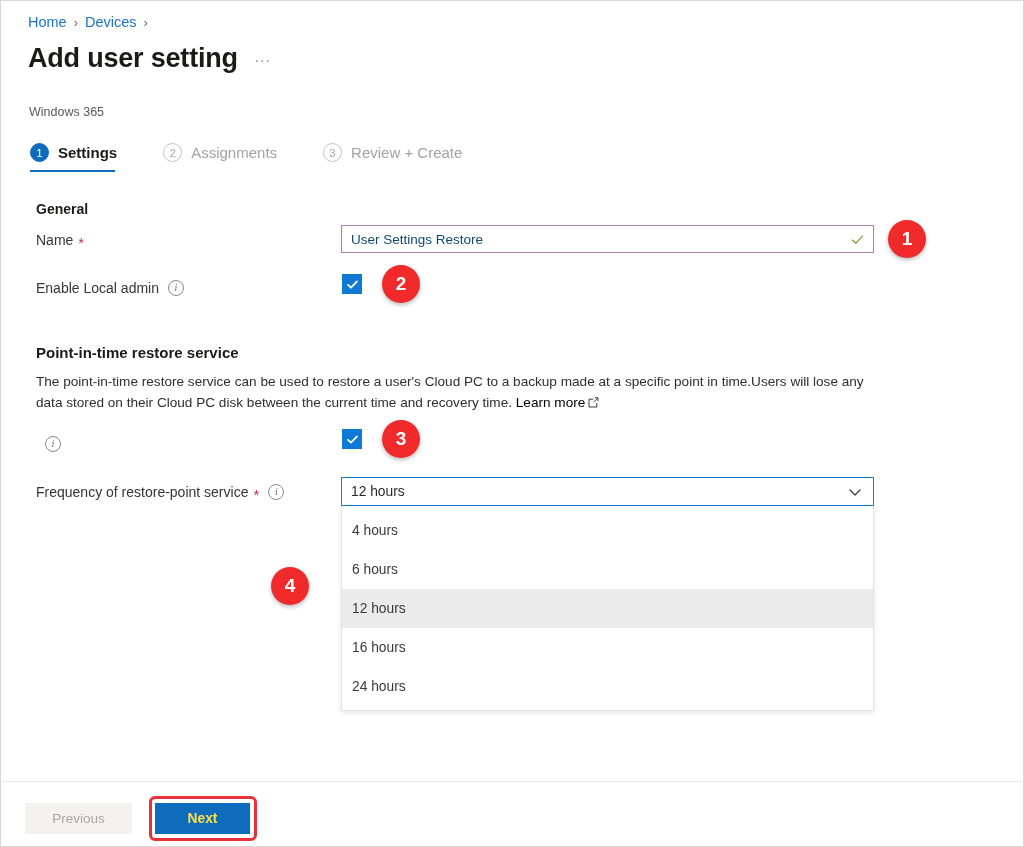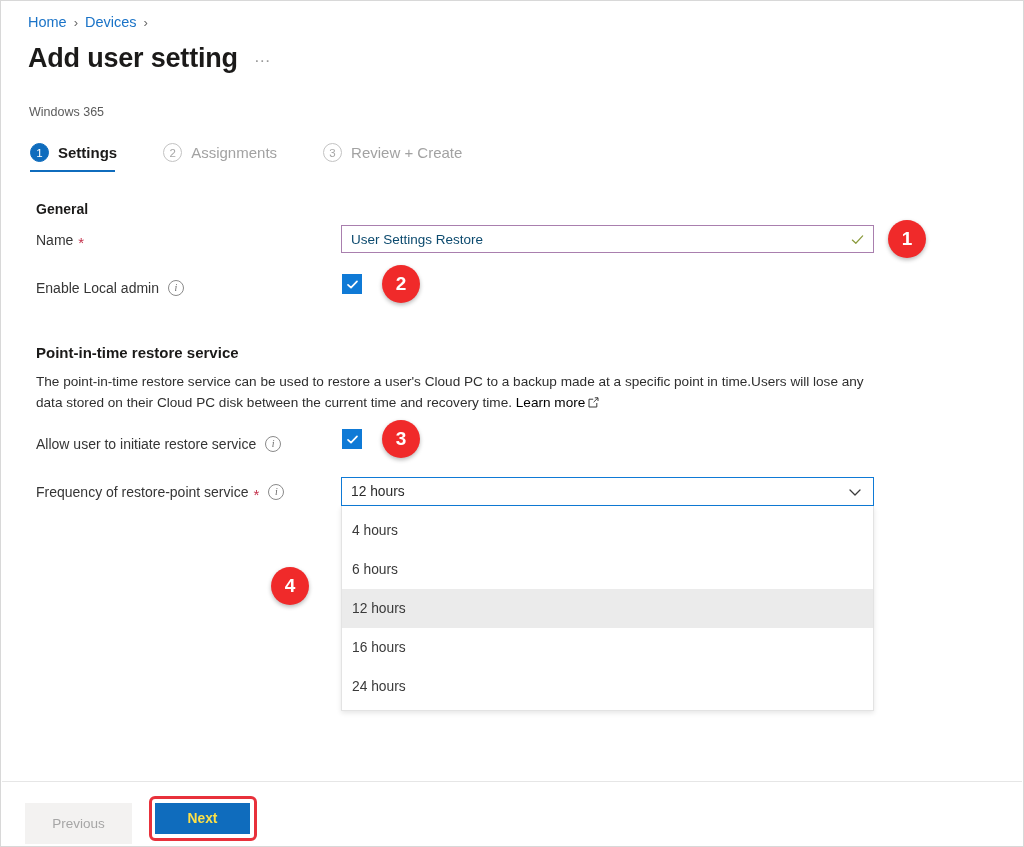--- a/index.html
+++ b/index.html
@@ -282,21 +282,21 @@
     right: 1px;
     top: 780px;
     height: 1px;
     background: #e6e6e6;
   }
   .btn-previous {
     position: absolute;
     left: 24px;
     top: 802px;
     width: 107px;
-    height: 41px;
+    height: 31px;
     background: #f3f2f1;
     border: 1px solid #f3f2f1;
     color: #a6a6a6;
     font-size: 13.5px;
     font-family: "Liberation Sans", sans-serif;
     display: flex;
     align-items: center;
     justify-content: center;
     box-sizing: border-box;
     cursor: default;
@@ -412,21 +412,20 @@
   <div class="body-text">
     <span>The point-in-time restore service can be used to restore a user's Cloud PC to a backup made at a specific point in time.Users will lose any data stored on their Cloud PC disk between the current time and recovery time. </span><span class="learn-more">Learn more</span><span class="ext-link-icon"><svg width="11" height="11" viewBox="0 0 11 11">
           <path d="M1 2.2 L1 10 L8.8 10 L8.8 6" fill="none" stroke="#3b3b3b" stroke-width="1"></path>
           <path d="M1 2.2 L5.2 2.2" fill="none" stroke="#3b3b3b" stroke-width="1"></path>
           <path d="M5.6 5.2 L10 0.8" fill="none" stroke="#3b3b3b" stroke-width="1"></path>
           <path d="M6.8 0.8 L10 0.8 L10 4" fill="none" stroke="#3b3b3b" stroke-width="1"></path>
         </svg></span>
   </div>
 
   <div class="field-label" style="left:35px; top:435px;">
-    <span>Allow user to initiate restore service</span>
     <span class="info-icon">i</span>
   </div>
 
   <div class="checkbox" style="left:341px; top:428px;">
     <svg width="13" height="13" viewBox="0 0 13 13">
       <path d="M2 6.8 L5 9.7 L11 3.3" fill="none" stroke="#ffffff" stroke-width="1.7" stroke-linecap="round" stroke-linejoin="round"></path>
     </svg>
   </div>
 
   <div class="field-label" style="left:35px; top:483px;">

